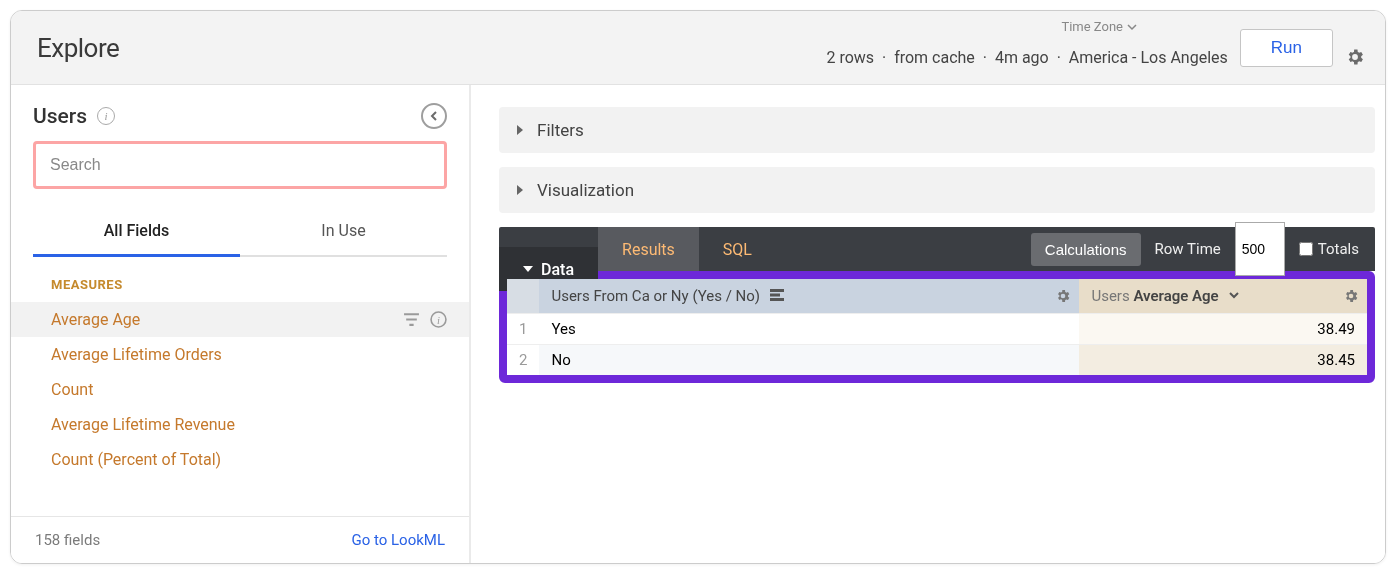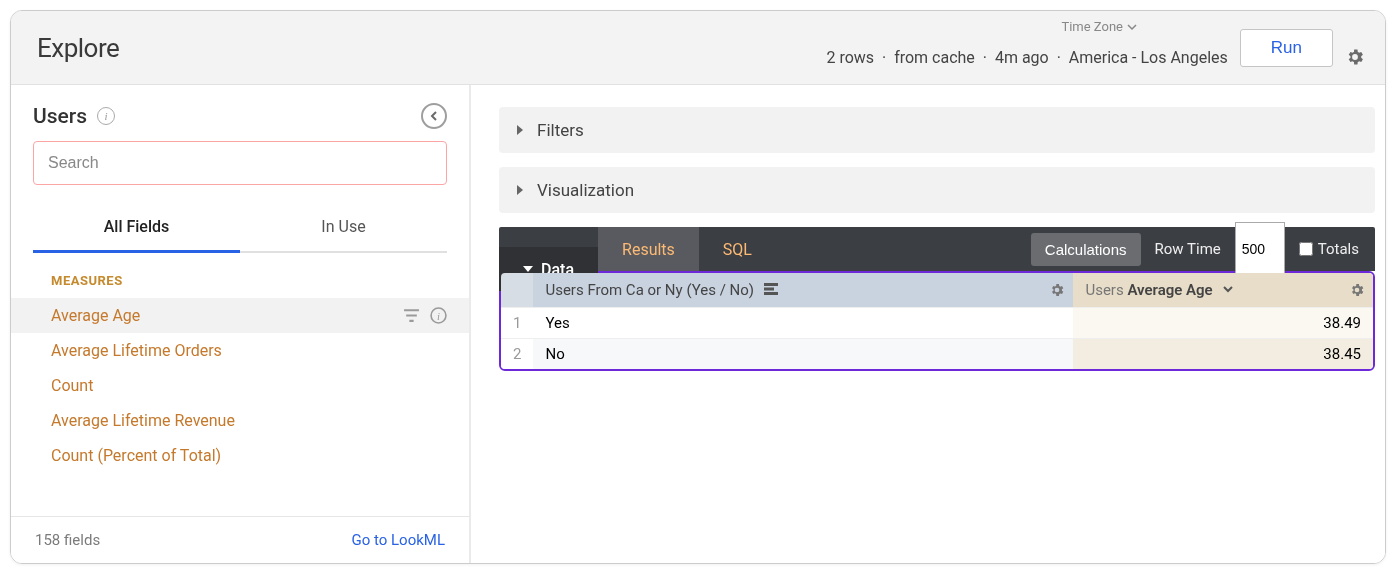--- a/index.html
+++ b/index.html
@@ -16,21 +16,21 @@
     .gear svg { width: 100%; height: 100%; fill: #6b6b6b; }
     .icon-sm svg { fill: #888; width: 100%; height: 100%; }
     .body { flex: 1; display: flex; background: #fff; }
     .sidebar { width: 460px; border-right: 2px solid #eaeaea; display: flex; flex-direction: column; }
     .sidebar-header { display: flex; align-items: center; padding: 18px 22px 12px 22px; gap: 10px; }
     .sidebar-title { font-size: 21px; font-weight: 500; color: #333; }
     .info-ico { width: 18px; height: 18px; border: 1px solid #aaa; border-radius: 50%; display:flex; align-items:center; justify-content:center; font-size: 11px; color:#999; font-style: italic; font-family: serif;}
     .collapse-btn { margin-left: auto; width: 26px; height: 26px; border: 2px solid #9e9e9e; border-radius: 50%; display:flex;align-items:center;justify-content:center; cursor:pointer; }
     .collapse-btn svg { width: 10px; height: 10px; fill: #6b6b6b; }
     .search-wrap { padding: 0 22px 10px; }
-    .search-input { width: 100%; border: 1px solid #fca5a5; border-radius: 4px; padding: 12px 14px; font-size: 16px; color: #333; }
+    .search-input { width: 100%; border: 3px solid #fca5a5; border-radius: 4px; padding: 12px 14px; font-size: 16px; color: #333; }
     .search-input::placeholder { color: #888; }
     .tabs { display: flex; padding: 10px 22px 0; gap: 0; }
     .tab { flex: 1; text-align: center; padding: 12px 0 14px; font-size: 16px; color: #555; cursor: pointer; border-bottom: 2px solid #e0e0e0;}
     .tab.active { color: #222; font-weight: 500; border-bottom: 3px solid #2a62e6; }
     .section-label { color: #c58a2d; font-size: 13px; font-weight: 700; letter-spacing: 0.5px; padding: 20px 40px 10px; }
     .measure-item { display: flex; align-items: center; padding: 8px 22px 8px 40px; font-size: 16px; color: #c5792c; cursor: pointer; gap:10px;}
     .measure-item.active { background: #f2f2f2; }
     .measure-item .spacer { margin-left: auto; display:flex; gap:10px;}
     .measure-item .icon-sm { width: 17px; height: 17px; }
     .sidebar-footer { margin-top: auto; border-top: 1px solid #e6e6e6; display: flex; align-items: center; padding: 14px 24px; font-size: 15px; color: #7b7b7b; }
@@ -42,21 +42,21 @@
     .data-tabbar .dt-tab { color: #fdba74; padding: 0 24px; height: 100%; display:flex; align-items:center; font-size: 16px; cursor: pointer; gap:8px;}
     .data-tabbar .dt-tab.dark { background: #2f3135; color: #fff; font-weight: 500; margin-top: 40px;}
     .data-tabbar .dt-tab.dark .tri-down { width:0;height:0;border-top:6px solid #fff;border-left:5px solid transparent;border-right:5px solid transparent;}
     .data-tabbar .dt-tab.mid { background: #585a5f; }
     .data-tabbar .right-ctrls { margin-left: auto; display:flex; align-items:center; gap:14px; padding-right:16px; color:#fff;}
     .calc-btn { background: #6a6c70; color:#fff; border:none; padding: 8px 14px; font-size:15px; border-radius:3px; cursor:pointer;}
     .row-limit-lbl { font-size: 15px; color: #eee;}
     .row-limit-input { width: 50px; padding: 18px 6px; border:1px solid #aaa; font-size:14px;}
     .totals-lbl { font-size: 15px; color: #eee; display:flex; align-items:center; gap:5px;}
     .totals-lbl input { width:14px; height:14px; }
-    .highlighted { border: 2px solid #6d28d9; border-radius: 6px; overflow:hidden; }
+    .highlighted { border: 8px solid #6d28d9; border-radius: 6px; overflow:hidden; }
     .data-table { width: 100%; border-collapse: collapse; }
     .data-table th { font-size: 15px; font-weight: 400; text-align: left; padding: 8px 12px; position:relative;}
     .data-table td { font-size: 15px; padding: 6px 12px; border-top: 1px solid #eee; }
     .th-dim { background: #c9d3e0; color: #444; }
     .th-meas { background: #e8ddc9; color: #444; }
     .th-rownum { background: #d7dde4; width: 22px; text-align:center; color:#7a7a7a; font-size:13px;}
     .td-rownum { background: #fff; width: 22px; text-align:center; color:#9a9a9a; font-size:14px;}
     .td-dim { background: #fff; }
     .td-meas { background: #fbf8f2; text-align: right; padding-right:14px;}
     .td-dim.alt { background: #f6f8fa; }

